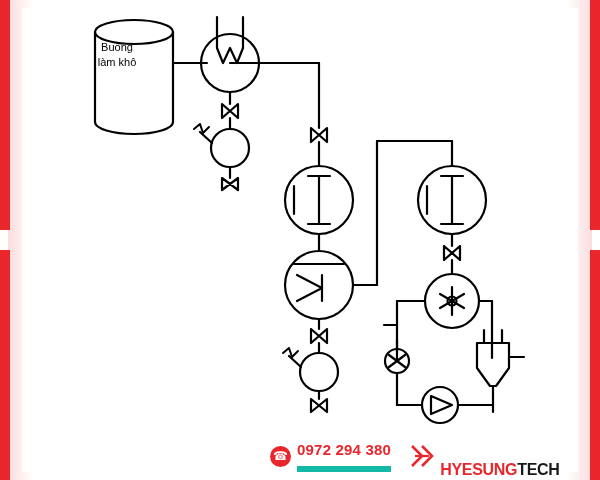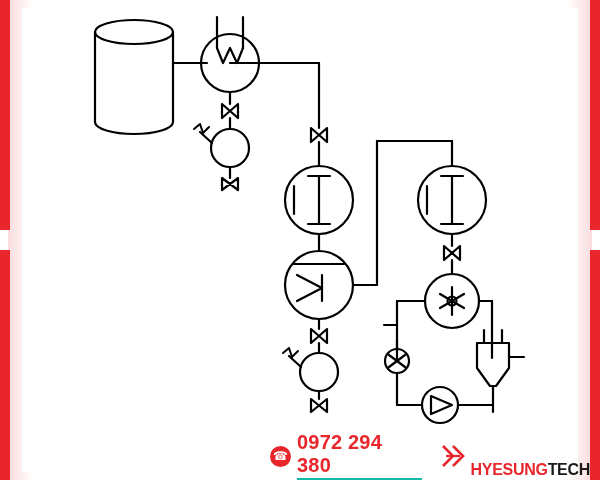--- a/index.html
+++ b/index.html
@@ -115,26 +115,26 @@
     border-radius: 50%;
     background: #e8262c;
     display: flex;
     align-items: center;
     justify-content: center;
     color: #ffffff;
     font-size: 12px;
     line-height: 1;
   }
   .phone-number {
-    font-size: 20px;
+    font-size: 15px;
     font-weight: bold;
     color: #e8262c;
     letter-spacing: 0.2px;
-    border-bottom: 4px solid #14b8a6;
-    padding-bottom: 1px;
+    border-bottom: 6px solid #14b8a6;
+    padding-bottom: 8px;
   }
   .brand-block {
     display: flex;
     align-items: center;
     gap: 5px;
     margin-left: 18px;
   }
   .brand-mark {
     width: 26px;
     height: 26px;
@@ -305,20 +305,24 @@
         <circle cx="418" cy="405" r="18"></circle>
         <path d="M409,396 L430,405 L409,414 Z"></path>
       </g>
       <path d="M436,405 L471,405"></path>
       <path d="M471,398 L471,412"></path>
 
       <path d="M375,325 L362,325"></path>
     </g>
   </svg>
 
+  <div class="tank-label">
+    <span>Buồng</span><br>
+    <span>làm khô</span>
+  </div>
 
   <div class="footer">
     <div class="phone-block">
       <span class="phone-icon">☎</span>
       <span class="phone-number">0972 294 380</span>
     </div>
     <div class="brand-block">
       <svg class="brand-mark" viewBox="0 0 26 26">
         <path d="M3,3 L13,13 L3,23" fill="none" stroke="#e8262c" stroke-width="2.6"></path>
         <path d="M13,3 L23,13 L13,23" fill="none" stroke="#e8262c" stroke-width="2.6"></path>

